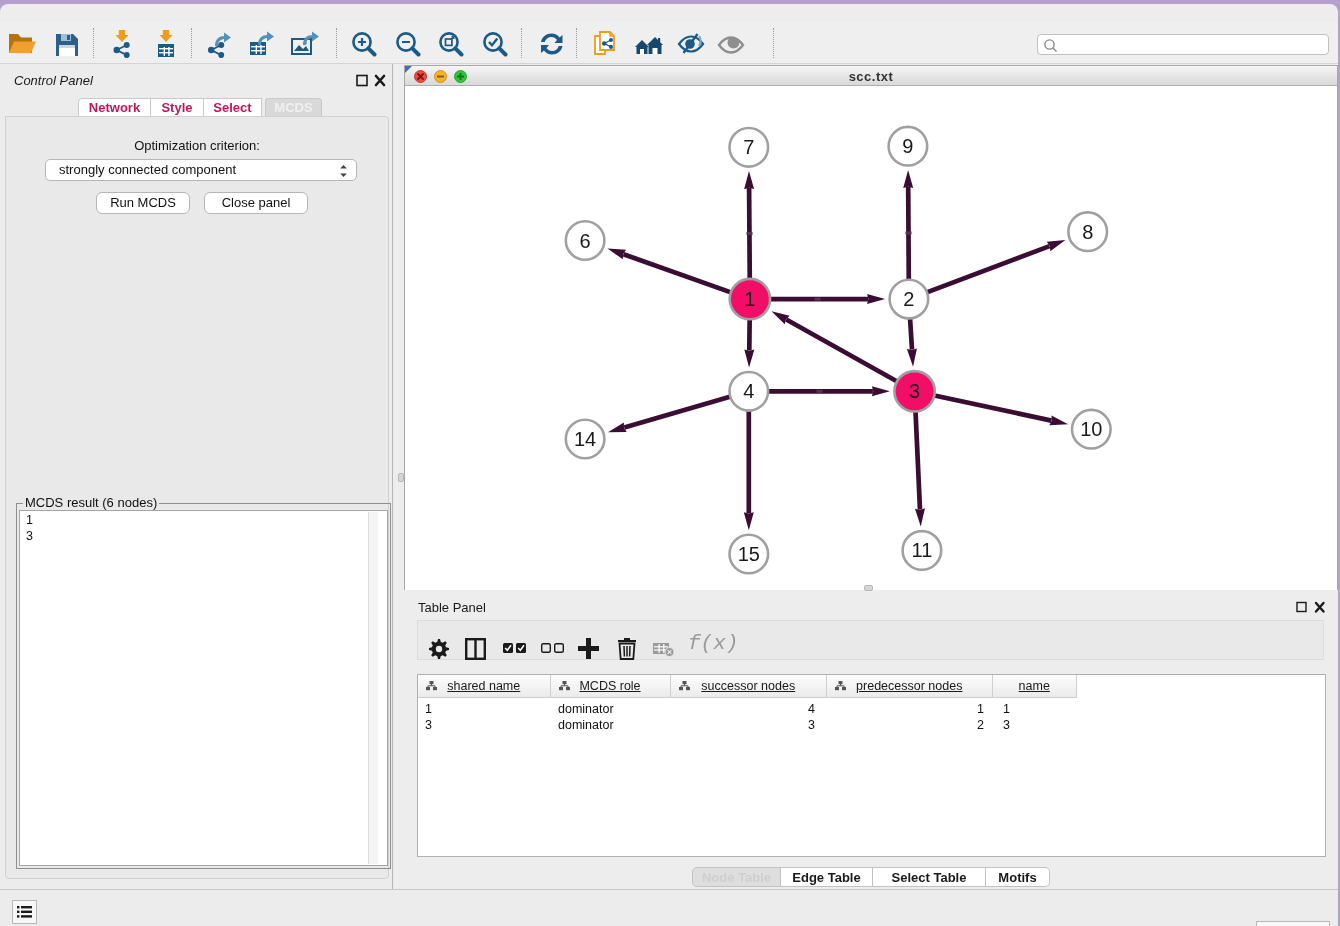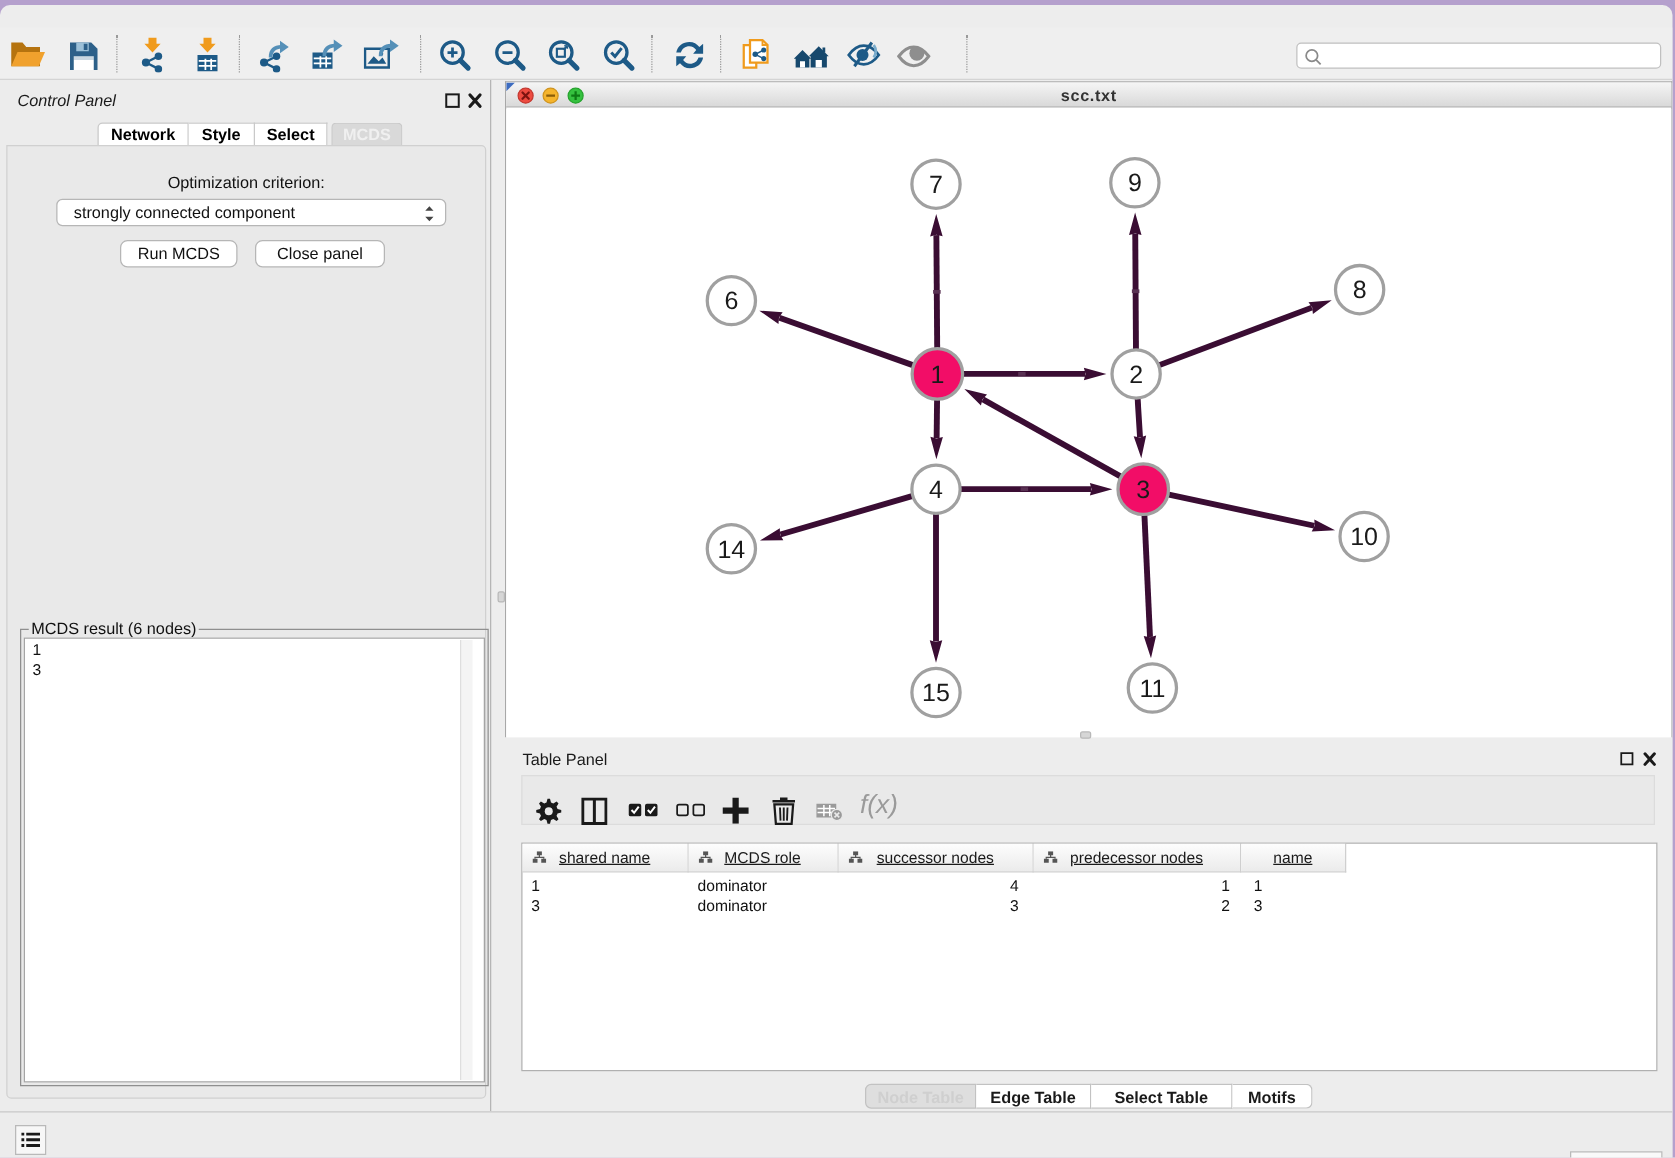--- a/index.html
+++ b/index.html
@@ -23,21 +23,21 @@
 .tsep { position:absolute; top:6px; height:30px; border-left:1px dotted #9a9a9a; width:0; }
 #searchbox { position:absolute; left:1037px; top:30px; width:292px; height:21px;
   background:#fff; border:1px solid #c0c0c0; border-radius:4px; }
 
 #cpanel { position:absolute; left:0; top:60px; width:393px; height:825px;
   background:#ececec; border-right:1px solid #b5b5b5; }
 #cp-title { position:absolute; left:14px; top:9px; font-size:13px; color:#1a1a1a;font-style:italic; }
 #cp-tabs { position:absolute; left:78px; top:34px; height:18px; }
 .cptab { position:relative; float:left; height:19px; line-height:18px; background:#fff;
   border:1px solid #c9c9c9; border-left:none; font-size:13px; font-weight:bold;
-  color:#000000; text-align:center; line-height:18px; }
+  color:#be185d; text-align:center; line-height:18px; }
 .cptab.first { border-left:1px solid #c9c9c9; border-radius:4px 0 0 0; }
 .cptab.sel { background:#d9d9d9; color:#f0f0f0; border-radius:4px 4px 0 0;
   border-left:1px solid #c9c9c9; margin-left:3px; border-bottom:1px solid #dcdcdc; }
 #cp-pane { position:absolute; left:5px; top:52px; width:384px; height:763px;
   background:#e9e9e9; border:1px solid #d0d0d0; border-radius:0 4px 4px 4px; }
 #optlabel { position:absolute; top:21px; width:100%; text-align:center; font-size:13px; color:#111; }
 #dropdown { position:absolute; left:39px; top:42px; width:312px; height:22px;
   background:#fff; border:1px solid #b6b6b6; border-radius:5px;
   font-size:13px; color:#111; line-height:20px; padding-left:13px; }
 .btn { position:absolute; top:75px; height:22px; background:#fff;
@@ -384,21 +384,21 @@
       </svg>
       <svg style="position:absolute;left:249px;top:51px" width="22" height="16" viewBox="0 0 22 16">
         <rect x="0" y="2" width="16" height="11" fill="#9a9a9a"></rect>
         <rect x="1" y="5.2" width="14" height="1.2" fill="#fff"></rect>
         <rect x="1" y="8.4" width="14" height="1.2" fill="#fff"></rect>
         <rect x="5.5" y="3" width="1.2" height="9" fill="#fff"></rect>
         <rect x="10.2" y="3" width="1.2" height="9" fill="#fff"></rect>
         <circle cx="16.5" cy="11" r="4.5" fill="#9a9a9a" stroke="#e9e9e9" stroke-width="1"></circle>
         <path d="M14.6 9.1 L18.4 12.9 M18.4 9.1 L14.6 12.9" stroke="#e9e9e9" stroke-width="1.3"></path>
       </svg>
-      <div style="position:absolute;left:284px;top:42px;font-family:Liberation Sans, sans-serif;font-style:italic;font-size:21px;color:#9a9a9a">f(x)</div>
+      <div style="position:absolute;left:284px;top:42px;font-family:Liberation Mono, monospace;font-style:italic;font-size:21px;color:#9a9a9a">f(x)</div>
     <div id="tp-table">
         <div class="thead" style="left:0px;width:132.5px"><svg width="11" height="10" viewBox="0 0 11 10" style="position:absolute;left:8px;top:6px">
             <g fill="#555">
               <rect x="3.5" y="0" width="4" height="3.2"></rect>
               <rect x="0" y="6" width="4" height="3.2"></rect>
               <rect x="7" y="6" width="4" height="3.2"></rect>
               <path d="M5.5 3 L5.5 4.8 M2 6 L2 4.8 L9 4.8 L9 6" fill="none" stroke="#555" stroke-width="1"></path>
             </g>
           </svg>shared name</div>
         <div class="thead" style="left:132.5px;width:120.0px"><svg width="11" height="10" viewBox="0 0 11 10" style="position:absolute;left:8px;top:6px">

